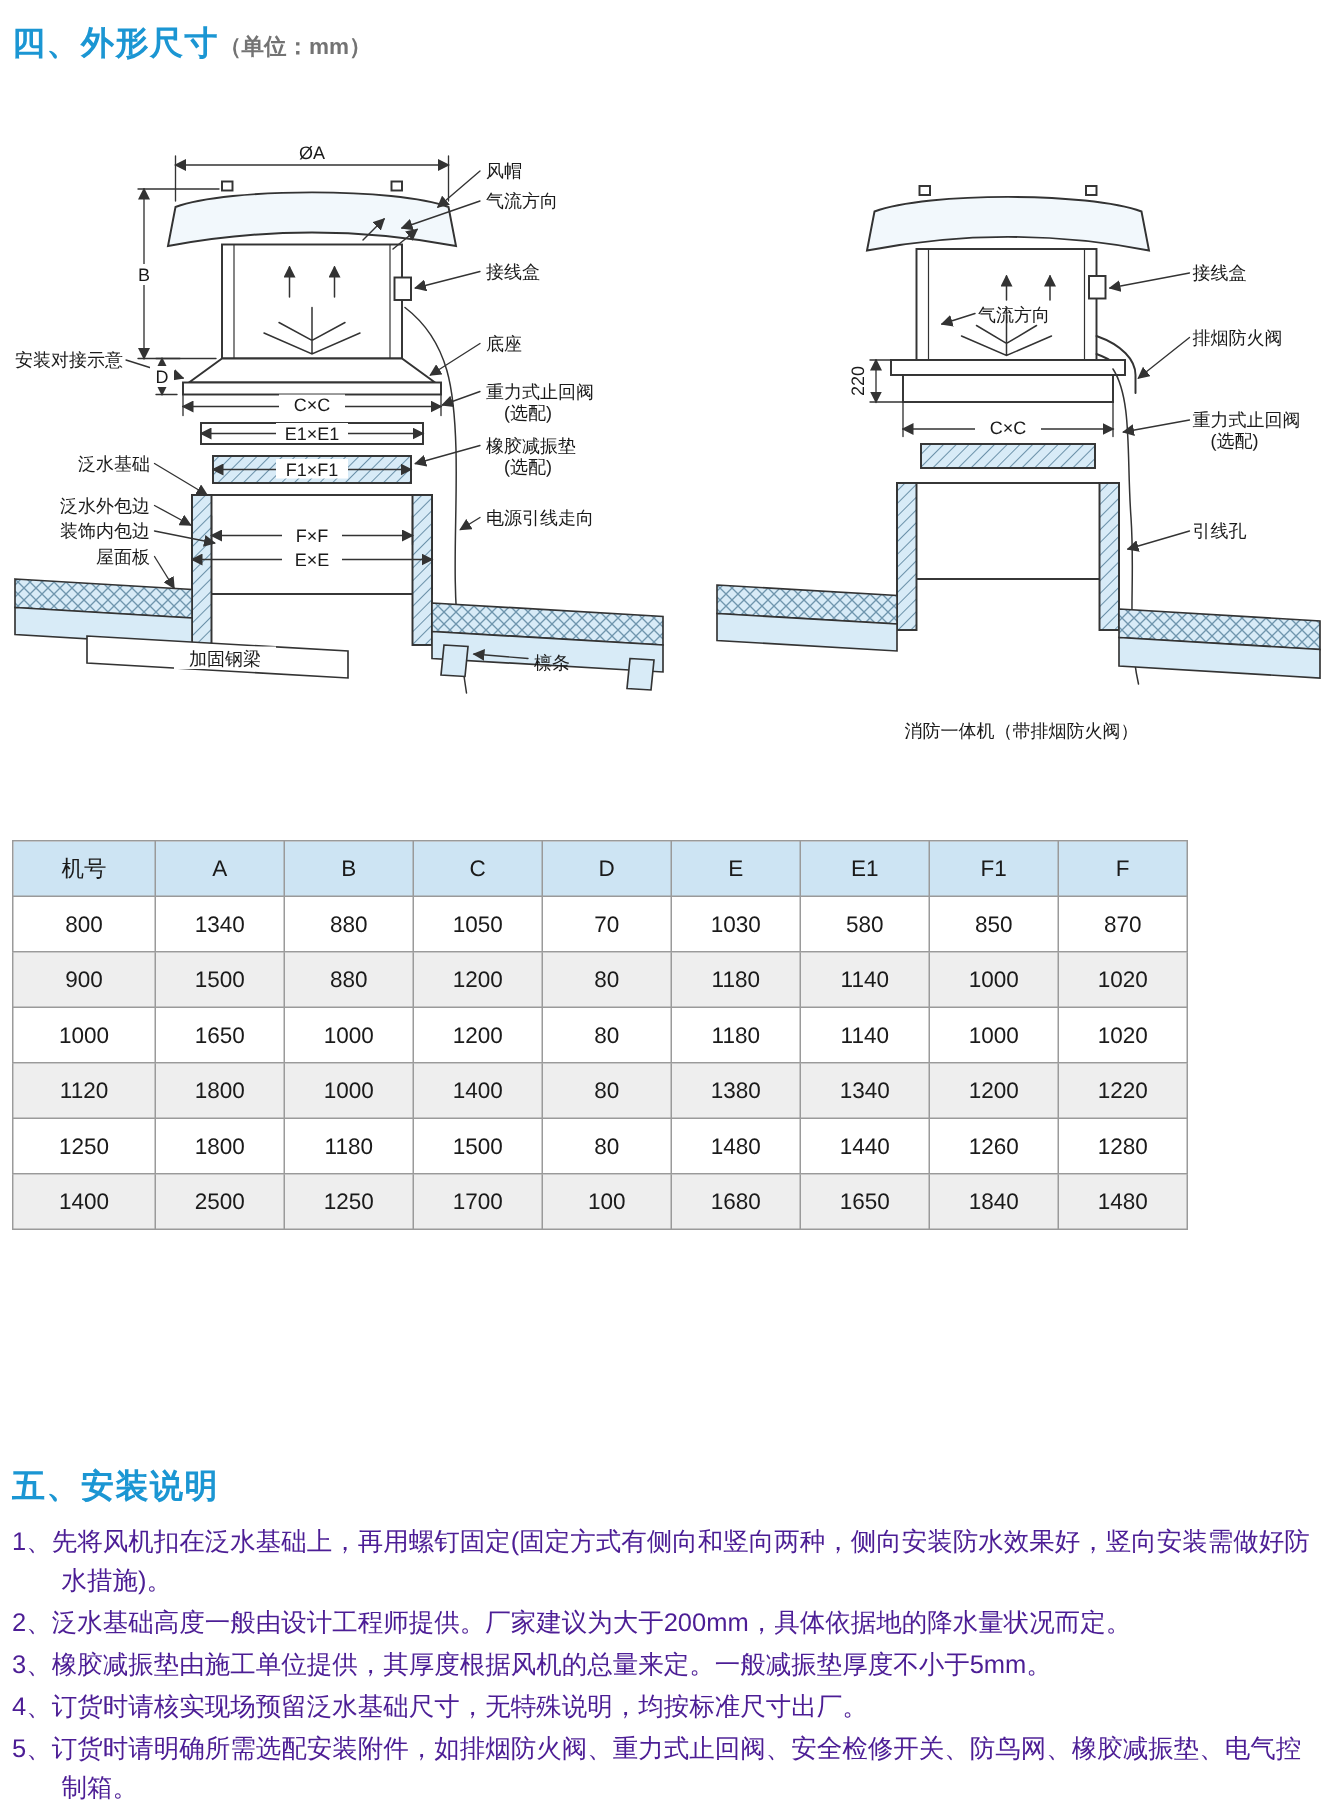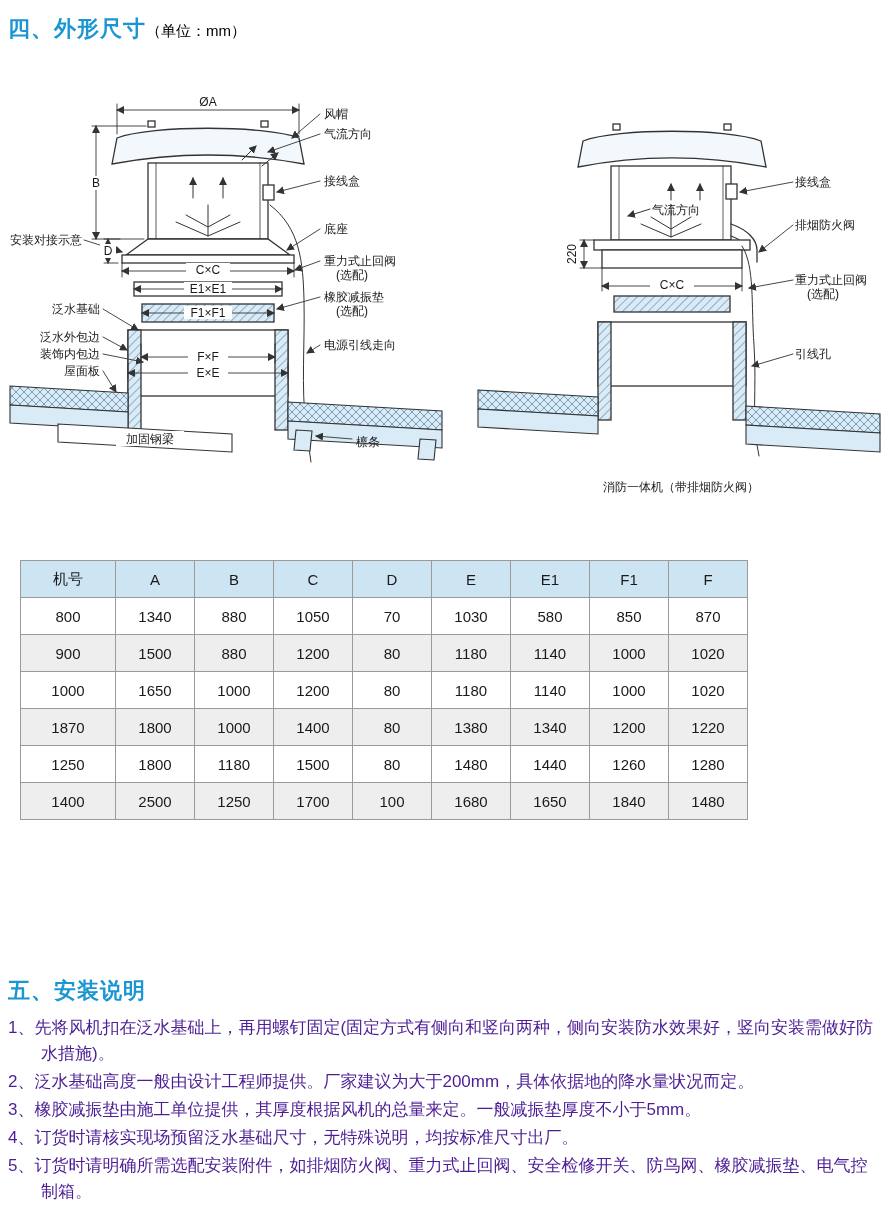--- a/index.html
+++ b/index.html
@@ -1,23 +1,23 @@
 <!DOCTYPE html>
 <html><head>
 <meta charset="utf-8">
 <style>
   *{box-sizing:border-box;margin:0;padding:0}
   html,body{width:890px;height:1211px;background:#ffffff;overflow:hidden}
   body{font-family:"Liberation Sans","DejaVu Sans",sans-serif;position:relative;color:#1a1a1a}
   .title-row{position:absolute;top:14px;left:8px;white-space:nowrap}
   .sec-title{font-size:22px;font-weight:bold;color:#1b96d3;letter-spacing:1px}
-  .sec-unit{font-size:15px;font-weight:normal;color:#000000}
+  .sec-unit{font-size:15px;font-weight:bold;color:#737373}
   .diagram-svg{position:absolute;top:0;left:0}
   .diagram-svg text{font-family:"Liberation Sans","DejaVu Sans",sans-serif;font-size:12px;fill:#1a1a1a;stroke:none}
-  .dim-table{position:absolute;top:560px;left:20px;width:728px;border-collapse:collapse;table-layout:fixed}
+  .dim-table{position:absolute;top:560px;left:8px;width:784px;border-collapse:collapse;table-layout:fixed}
   .dim-table th{background:#cde4f3;font-weight:normal;height:44px}
   .dim-table th,.dim-table td{border:1px solid #9a9a9a;text-align:center;font-size:15px;color:#1a1a1a;height:37px}
   .dim-table tr.alt td{background:#eeeeee}
   .install-title{position:absolute;top:976px;left:8px}
   .install-list{position:absolute;top:1015px;left:8px;width:876px}
   .install-item{font-size:17px;line-height:26px;color:#4c1d95;padding-left:33px;text-indent:-33px;margin-bottom:2px}
 </style>
 </head>
 <body>
 
@@ -261,21 +261,21 @@
         <td>1650</td>
         <td>1000</td>
         <td>1200</td>
         <td>80</td>
         <td>1180</td>
         <td>1140</td>
         <td>1000</td>
         <td>1020</td>
       </tr>
       <tr class="alt">
-        <td>1870</td>
+        <td>1120</td>
         <td>1800</td>
         <td>1000</td>
         <td>1400</td>
         <td>80</td>
         <td>1380</td>
         <td>1340</td>
         <td>1200</td>
         <td>1220</td>
       </tr>
       <tr>

